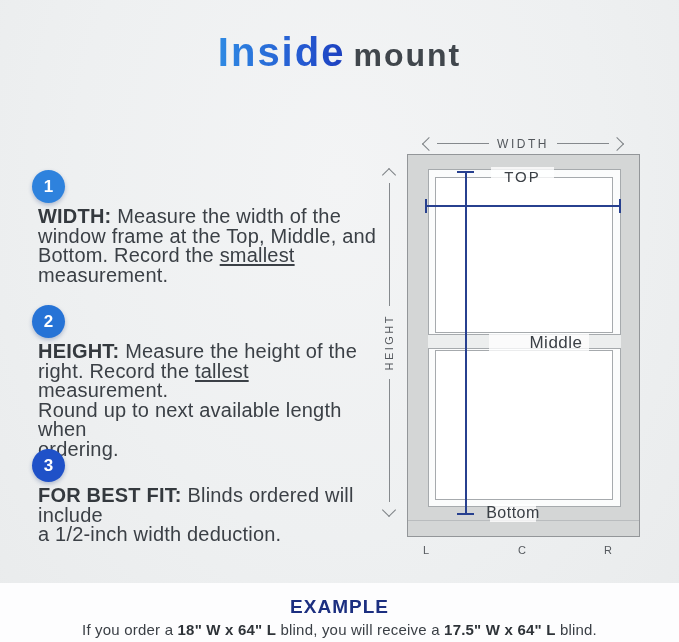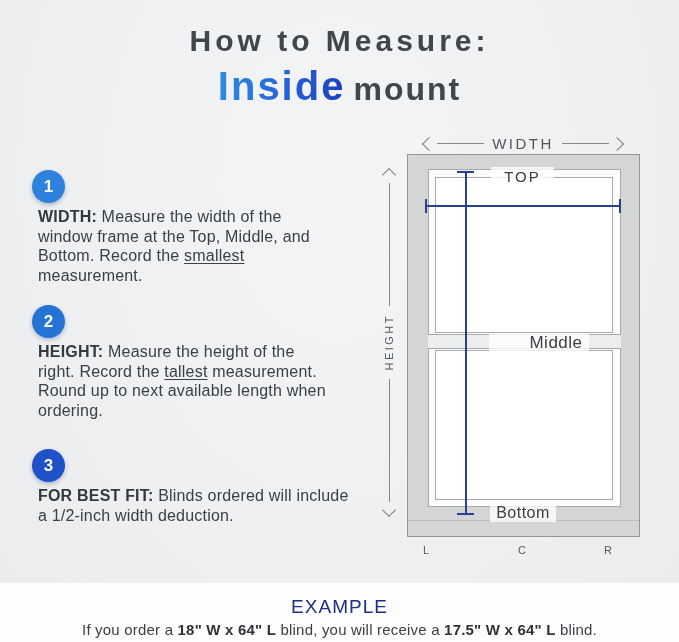--- a/index.html
+++ b/index.html
@@ -19,69 +19,68 @@
   }
   .rest{font-size:32px;font-weight:700;letter-spacing:2px;color:#40464c;margin-left:8px;}
   
   .step{position:absolute;left:32px;width:352px;}
   #s1{top:170px}#s2{top:305px}#s3{top:449px}
   .badge{
     width:33px;height:33px;border-radius:50%;color:#fff;
     font-size:17px;font-weight:700;display:flex;align-items:center;justify-content:center;
     box-shadow:0 2px 4px rgba(25,60,130,.3);
   }
-  .step-text{margin:4px 0 0 6px;font-size:16px;line-height:19.5px;color:#3b4046;letter-spacing:.2px;}
+  .step-text{margin:4px 0 0 6px;font-size:20px;line-height:19.5px;color:#3b4046;letter-spacing:.2px;}
   .step-text .b{font-weight:700;color:#34393e;}
   .step-text .u{text-decoration:underline;text-underline-offset:2px;}
   
   .abs{position:absolute;}
   .chev{width:9px;height:9px;border:0 solid #7e8286;flex:none;}
   .chev-left{border-left-width:1.5px;border-bottom-width:1.5px;transform:rotate(45deg);}
   .chev-right{border-right-width:1.5px;border-top-width:1.5px;transform:rotate(45deg);}
   .chev-up{border-left-width:1.5px;border-top-width:1.5px;transform:rotate(45deg);}
   .chev-down{border-right-width:1.5px;border-bottom-width:1.5px;transform:rotate(45deg);}
   .w-arrow{left:424px;top:137px;width:198px;height:13px;display:flex;align-items:center;gap:3px;}
   .aline{flex:1;height:1px;background:#85898d;}
-  .alabel{font-size:15px;letter-spacing:2.5px;color:#53575c;padding:0 5px;}
+  .alabel{font-size:12px;letter-spacing:2.5px;color:#53575c;padding:0 5px;}
   .h-arrow{left:381px;top:170px;height:345px;width:16px;display:flex;flex-direction:column;align-items:center;gap:3px;}
   .vline{flex:1;width:1px;background:#85898d;}
   .vlabel{writing-mode:vertical-rl;transform:rotate(180deg);font-size:11px;letter-spacing:2.5px;color:#53575c;padding:5px 0;}
   .frame{left:407px;top:154px;width:233px;height:383px;background:#d4d6d6;border:1px solid #939699;box-sizing:border-box;}
   .opening{left:428px;top:169px;width:193px;height:338px;background:#fbfcfc;border:1px solid #a6aaad;box-sizing:border-box;}
   .pane{background:#ffffff;border:1px solid #a6aaad;box-sizing:border-box;}
   .pane-top{left:435px;top:177px;width:178px;height:156px;}
   .pane-bottom{left:435px;top:350px;width:178px;height:150px;}
   .rail{left:428px;top:334px;width:193px;height:15px;background:#eceeee;border-top:1px solid #a6aaad;border-bottom:1px solid #a6aaad;box-sizing:border-box;}
   .sill-line{left:408px;top:520px;width:231px;height:1px;background:#b9bcbe;}
   .chip{background:rgba(255,255,255,.78);display:flex;align-items:center;justify-content:center;color:#3b4046;}
   .chip-top{left:491px;top:167px;width:63px;height:19px;font-size:15px;letter-spacing:2px;}
   .chip-mid{left:489px;top:333px;width:66px;height:20px;font-size:17px;letter-spacing:.5px;padding-left:34px;}
-  .chip-bot{left:490px;top:504px;width:66px;height:18px;font-size:16px;letter-spacing:.5px;}
+  .chip-bot{left:490px;top:504px;width:46px;height:18px;font-size:16px;letter-spacing:.5px;}
   .mline{background:#27408f;}
   .mv{left:465px;top:172px;width:2px;height:343px;}
   .mv-t1{left:457px;top:171px;width:17px;height:2px;}
   .mv-t2{left:457px;top:513px;width:17px;height:2px;}
   .mh{left:426px;top:205px;width:195px;height:2px;}
   .mh-t1{left:425px;top:199px;width:2px;height:14px;}
   .mh-t2{left:619px;top:199px;width:2px;height:14px;}
   .lcr{position:absolute;top:544px;font-size:11px;color:#55595e;letter-spacing:1px;}
   .lcr-l{left:423px}.lcr-c{left:518px}.lcr-r{left:604px}
   
   .example{position:absolute;left:0;top:583px;width:679px;height:59px;background:#fdfdfe;text-align:center;}
-  .ex-head{padding-top:14px;font-size:19px;font-weight:400;color:#1c2f80;letter-spacing:1px;line-height:1.1;}
+  .ex-head{padding-top:14px;font-size:19px;font-weight:700;color:#1c2f80;letter-spacing:1px;line-height:1.1;}
   .ex-text{margin-top:3px;font-size:15px;color:#3a3f45;letter-spacing:.2px;}
   .ex-text .b{font-weight:700;color:#2e3338;}
 </style>
 </head>
 <body>
 
 <div class="page">
 
   <header class="title">
-    <div class="t1">How to Measure:</div>
     <div class="t2">
       <span class="hl">Inside</span><span class="rest">mount</span>
     </div>
   </header>
 
   <section class="step" id="s1">
     <div class="badge" style="background: rgb(46, 130, 221);">1</div>
     <div class="step-text">
         <div><span class="b">WIDTH:</span><span> Measure the width of the</span></div>
         <div><span>window frame at the Top, Middle, and</span></div>

